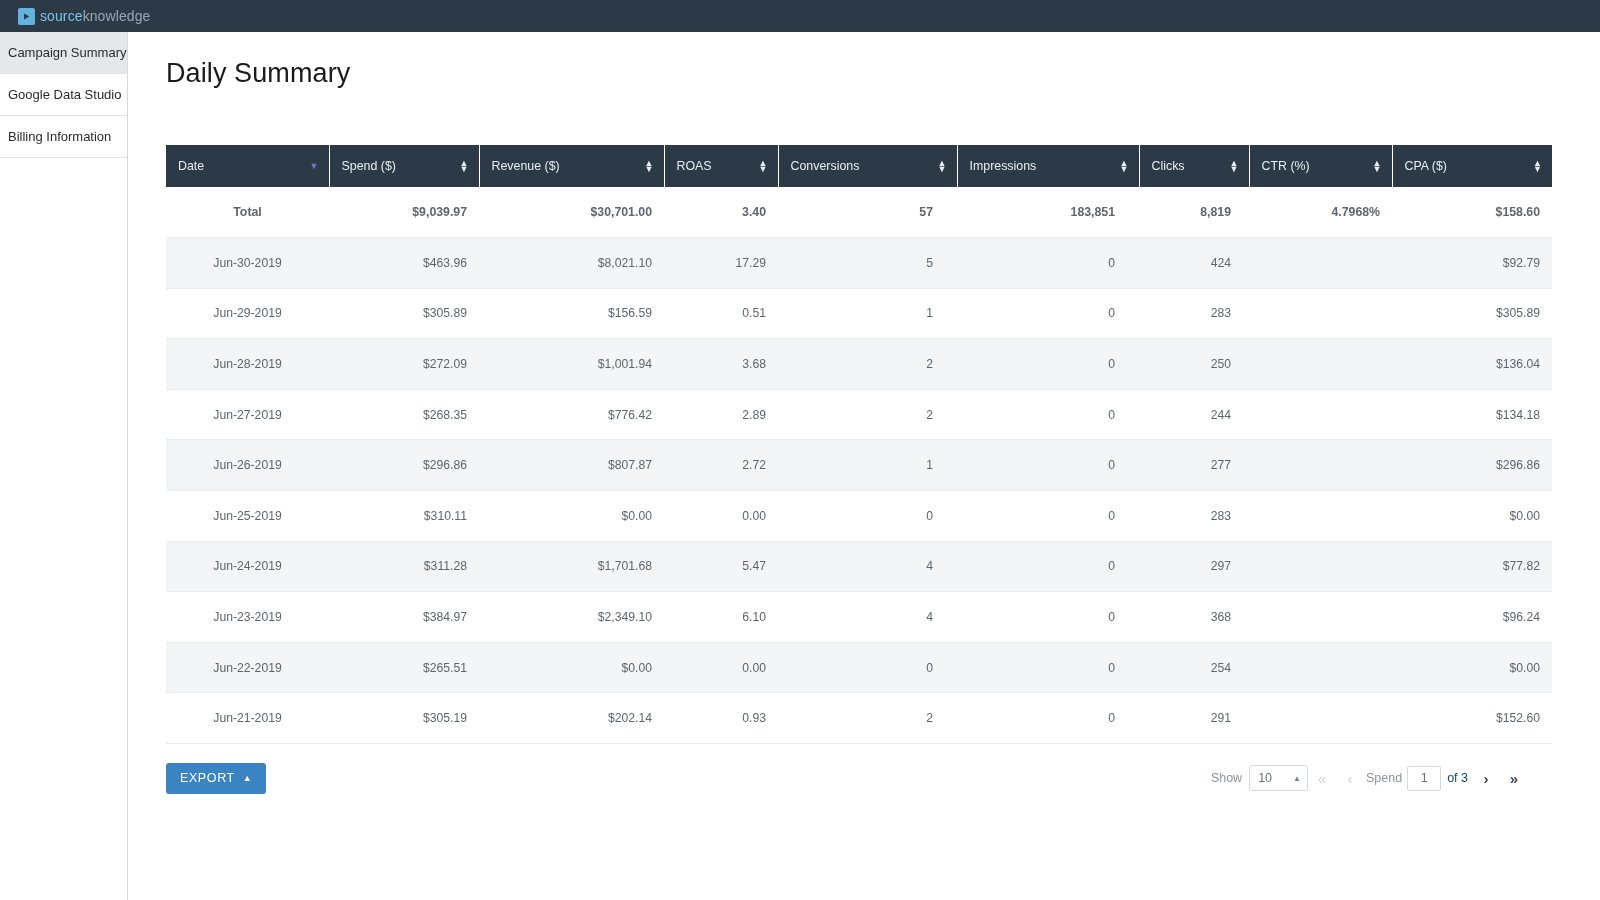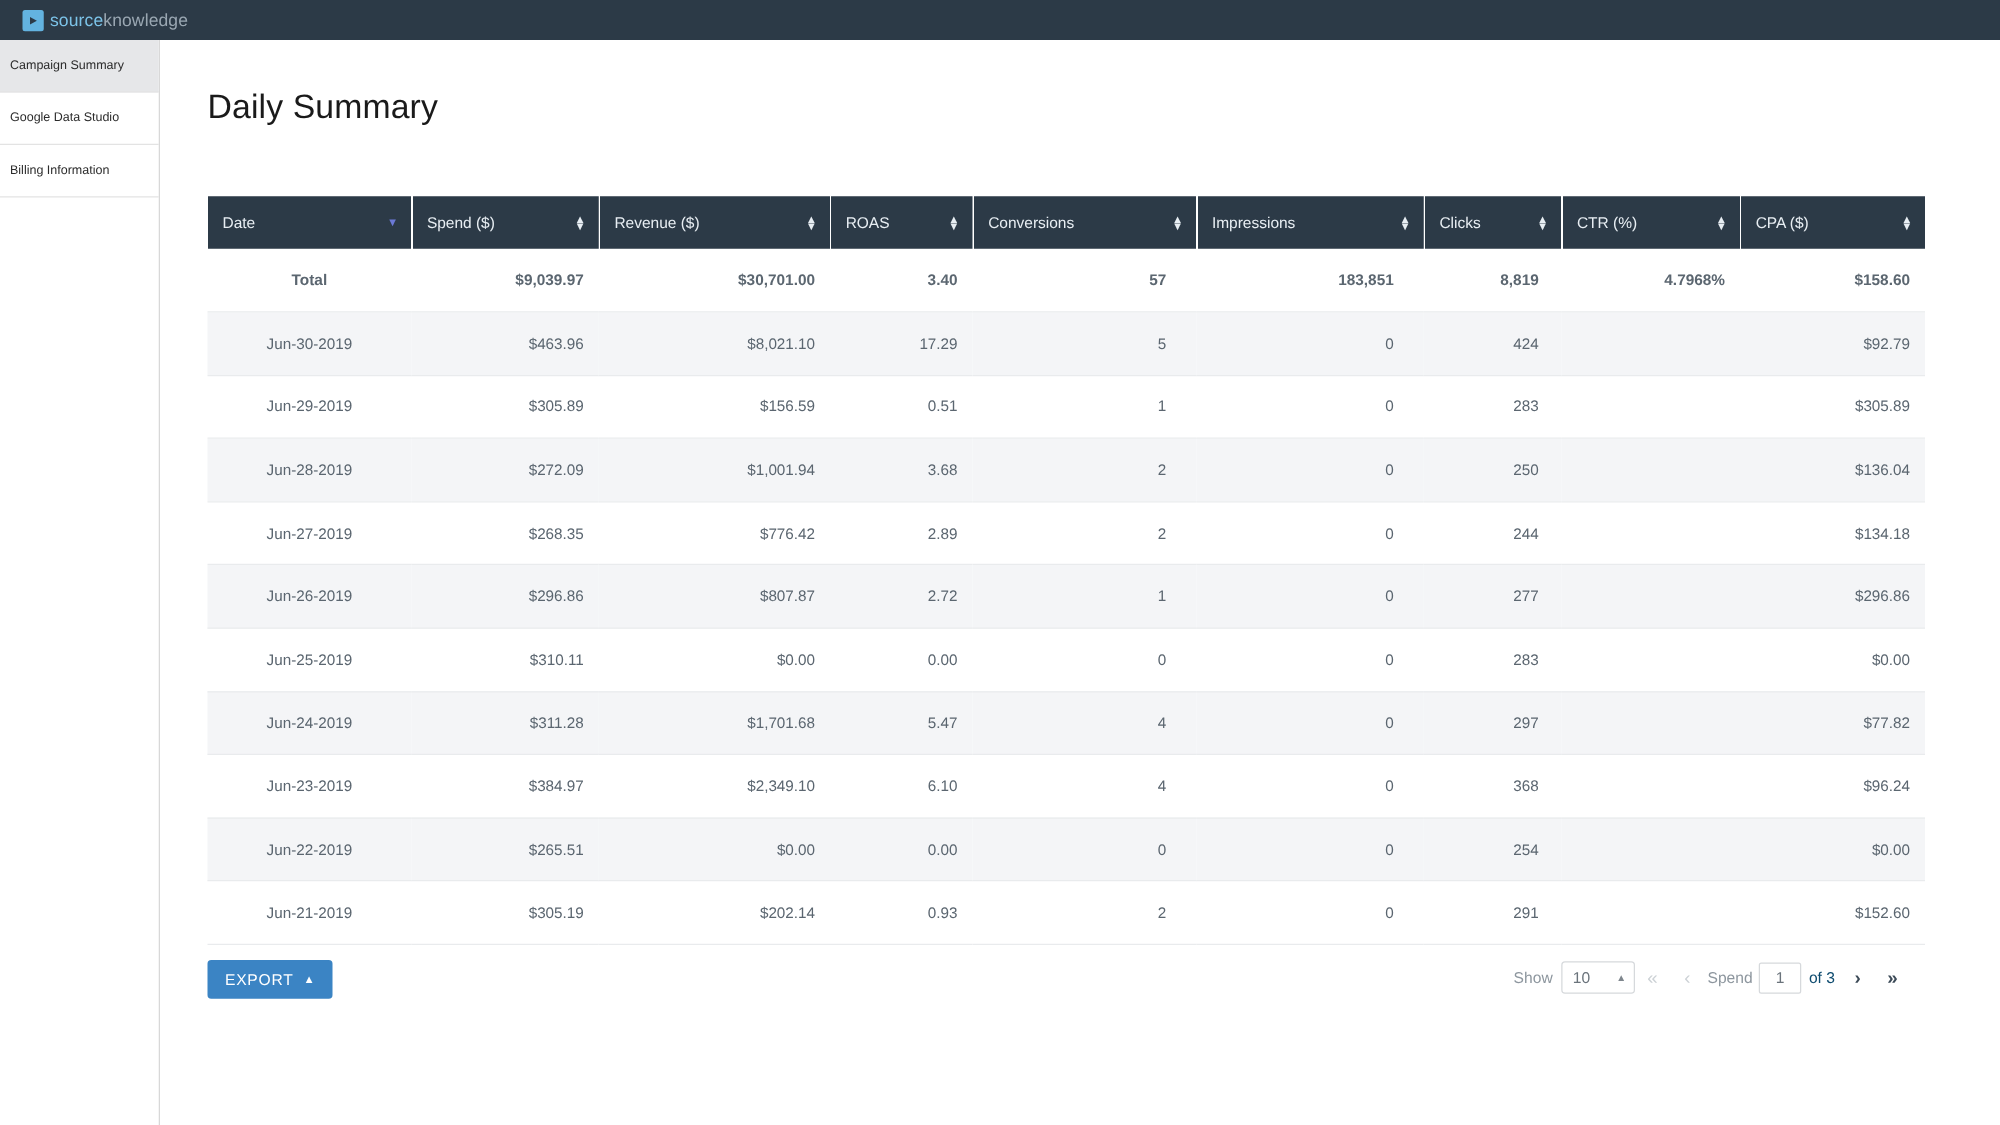--- a/index.html
+++ b/index.html
@@ -38,37 +38,36 @@
     flex: 0 0 128px;
     background: #ffffff;
     border-right: 1px solid #d8d8d8;
     padding-top: 0;
   }
   .side-item {
     height: 42px;
     display: flex;
     align-items: center;
     padding: 0 0 0 8px;
-    font-size: 10px;
+    font-size: 13px;
     color: #2b2b2b;
     border-bottom: 1px solid #e3e3e3;
     cursor: pointer;
     white-space: nowrap;
   }
   .side-item.active { background: #e6e7e9; }
 
   .content { flex: 1; position: relative; background: #fff; }
 
   .page-title {
     font-size: 27px;
     font-weight: 400;
     color: #1a1a1a;
     padding: 26px 0 0 38px;
     letter-spacing: .1px;
-    margin-top: 12px;
   }
 
   
   .table-wrap { padding: 56px 0 0 38px; }
   table.grid {
     width: 1362px;
     border-collapse: collapse;
     table-layout: fixed;
     font-size: 12.2px;
   }
@@ -116,34 +115,34 @@
   td.num { text-align: right; }
   td.date { text-align: center; }
   .col-date      { width: 163px; }
   .col-spend     { width: 150px; }
   .col-revenue   { width: 185px; }
   .col-roas      { width: 114px; }
   .col-conv      { width: 179px; }
   .col-impr      { width: 182px; }
   .col-clicks    { width: 110px; }
   .col-ctr       { width: 143px; }
-  .col-cpa       { width: 148px; }
+  .col-cpa       { width: 160px; }
 
   
   td.col-conv.num   { padding-right: 24px; }
   td.col-impr.num   { padding-right: 24px; }
   td.col-clicks.num { padding-right: 18px; }
 
   
   .tfooter {
     width: 1362px;
     margin-left: 38px;
     margin-top: 12px;
     display: flex;
-    align-items: flex-start;
+    align-items: center;
     justify-content: space-between;
     height: 44px;
   }
   .export-btn {
     background: #3b84c4;
     color: #fff;
     border: none;
     border-radius: 3px;
     font-size: 12.5px;
     letter-spacing: .6px;

